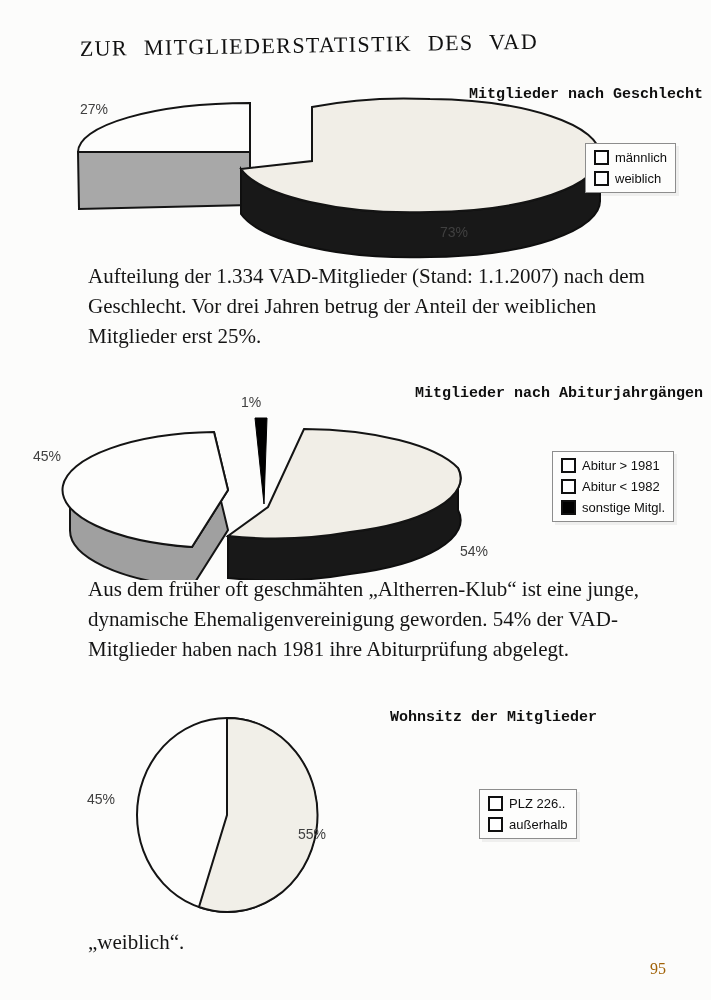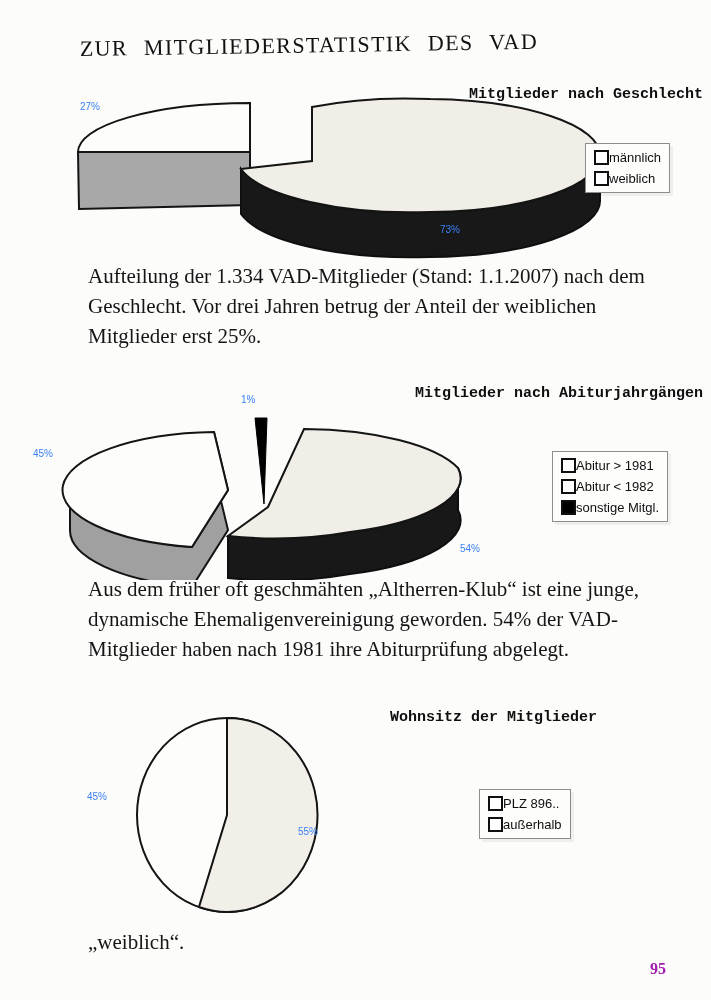--- a/index.html
+++ b/index.html
@@ -3,30 +3,30 @@
 <meta charset="utf-8">
 <style>
   html,body{margin:0;padding:0;background:#e8e8e6;}
   #page{position:relative;width:711px;height:1000px;background:#fcfcfb;overflow:hidden;
         font-family:"Liberation Sans",sans-serif;color:#141414;}
   .abs{position:absolute;}
   .doc-title{font-family:"Liberation Serif",serif;font-size:22px;letter-spacing:1.4px;
              word-spacing:9px;color:#111;transform:rotate(-0.9deg);transform-origin:left bottom;
              white-space:nowrap;}
   .chart-title{font-size:15px;font-weight:bold;color:#0f0f0f;white-space:nowrap;font-family:Liberation Mono, monospace;}
-  .pct{font-size:10px;color:#3b82f6;white-space:nowrap;}
+  .pct{font-size:14px;color:#404040;white-space:nowrap;}
   .para{font-family:Liberation Serif, serif;font-size:21px;line-height:30px;color:#151515;
         white-space:nowrap;margin-left:25px;}
   .legend{background:#fdfdfc;border:1px solid #8d8d8d;box-shadow:3px 3px 0 rgba(0,0,0,0.05);
           padding:6px 8px;display:flex;flex-direction:column;gap:6px;}
-  .legend-item{display:flex;align-items:center;font-size:13px;color:#0f0f0f;
+  .legend-item{display:flex;align-items:center;gap:6px;font-size:13px;color:#0f0f0f;
                white-space:nowrap;}
   .swatch{width:11px;height:11px;border:2px solid #0f0f0f;background:#fff;flex:0 0 auto;}
   .swatch.black{background:#000;}
-  .page-num{font-family:"Liberation Serif",serif;font-size:16px;color:#a21caf;font-weight:bold;}
+  .page-num{font-family:"Liberation Serif",serif;font-size:16px;color:#a16207;}
   svg{display:block;}
 </style>
 </head>
 <body>
 
 <div id="page">
 
   <div class="abs doc-title" style="left:80px;top:36px;">ZUR MITGLIEDERSTATISTIK DES VAD</div>
 
   <div class="abs chart-title" style="right:8px;top:86px;">Mitglieder nach Geschlecht</div>
@@ -104,21 +104,21 @@
     <ellipse cx="117" cy="115" rx="90" ry="97" fill="#fdfdfc" stroke="#141414" stroke-width="2"></ellipse>
     <path d="M117,115 L117,18 A90,97 0 1 1 89,207 Z" fill="#f1efe8" stroke="#141414" stroke-width="2"></path>
   </svg>
 
   <div class="abs pct" style="left:87px;top:791px;">45%</div>
   <div class="abs pct" style="left:298px;top:826px;">55%</div>
 
   <div class="abs legend" style="left:479px;top:789px;">
     <div class="legend-item">
       <span class="swatch"></span>
-      <span>PLZ 896..</span>
+      <span>PLZ 226..</span>
     </div>
     <div class="legend-item">
       <span class="swatch"></span>
       <span>außerhalb</span>
     </div>
   </div>
 
   <div class="abs para" style="left:63px;top:927px;">
     <div>„weiblich“.</div>
   </div>

